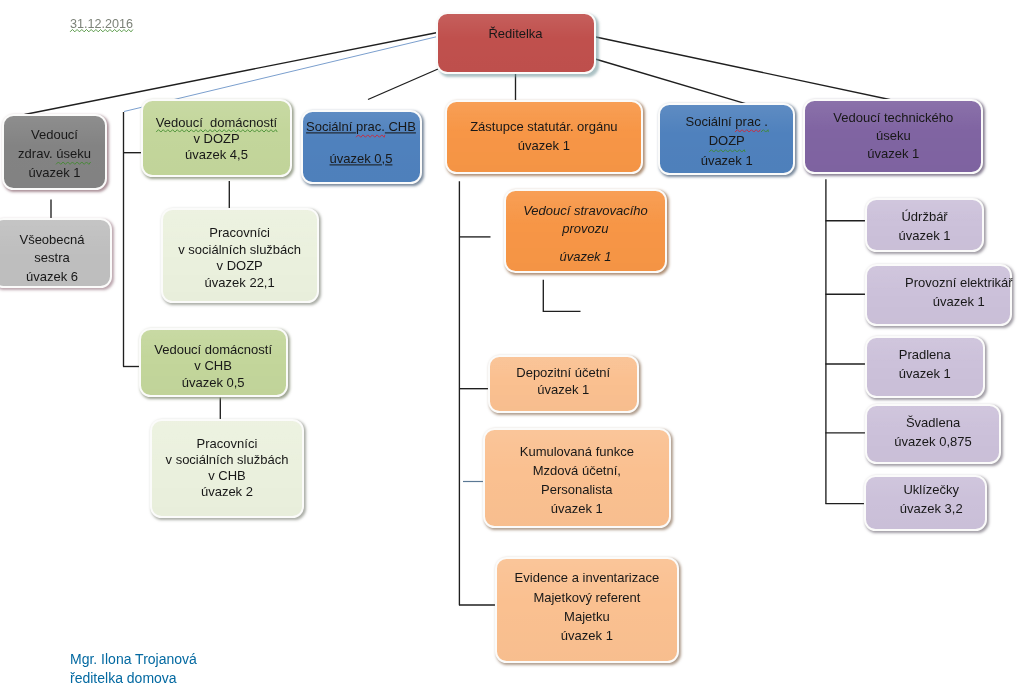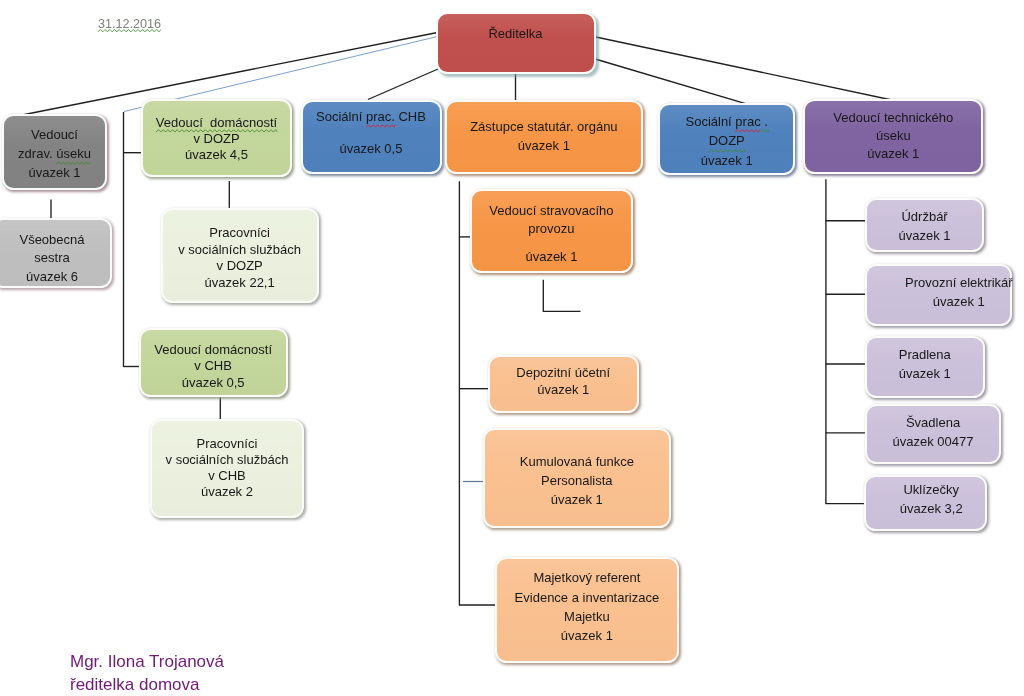--- a/index.html
+++ b/index.html
@@ -10,22 +10,22 @@
   #stage{position:relative;width:1024px;height:696px;background:#fff;}
   svg#wires{position:absolute;left:0;top:0;width:1024px;height:696px;pointer-events:none;}
   .node{position:absolute;box-sizing:border-box;display:flex;align-items:center;
         justify-content:center;text-align:center;border-radius:11.5px;
         color:#181818;font-size:13px;z-index:3;
         border:2px solid #fbfbfa;
         box-shadow:1.6px 1.6px 2.2px rgba(70,62,52,0.46);}
   .node .txt{width:100%;padding:0 4px;}
   .node .ln{display:block;line-height:inherit;white-space:pre;}
   .node .ln.blank{height:12px;line-height:12px;}
-  .date{position:absolute;color:#7c8278;font-size:12.6px;letter-spacing:0px;z-index:4;margin-left:28px;}
-  .sig{position:absolute;color:#701a75;font-size:17px;line-height:1.37;z-index:4;}
+  .date{position:absolute;color:#7c8278;font-size:12.6px;letter-spacing:0px;z-index:4;}
+  .sig{position:absolute;color:#0369a1;font-size:14px;line-height:1.37;z-index:4;}
   .sq{display:inline-block;position:relative;}
   .sq > svg.wave{position:absolute;left:0;bottom:-1.6px;width:100%;height:3.4px;
       overflow:visible;display:block;color:var(--sc);}
   .sqg{--sc:#3e8a2c;}
   .sqr{--sc:#d8212f;}
 </style>
 </head>
 <body>
 
 <div id="stage">
@@ -121,60 +121,61 @@
       </div>
     </div>
     <div class="node" style="left: 149.8px; top: 419.4px; width: 154.3px; height: 99.1px; background: linear-gradient(rgba(255, 255, 255, 0.086) 0%, rgba(255, 255, 255, 0) 42%, rgba(0, 0, 0, 0.01) 100%), rgb(235, 241, 222); box-shadow: rgba(149, 152, 144, 0.8) 1.8px 1.8px 2.8px;">
       <div class="txt" style="transform: translateY(-0.7px); line-height: 1.2333;">
         <span class="ln">Pracovníci</span>
         <span class="ln">v sociálních službách</span>
         <span class="ln">v CHB</span>
         <span class="ln">úvazek 2</span>
       </div>
     </div>
-    <div class="node" style="left: 300.5px; top: 100px; width: 141px; height: 73.7px; background: linear-gradient(rgba(255, 255, 255, 0.086) 0%, rgba(255, 255, 255, 0) 42%, rgba(0, 0, 0, 0.01) 100%), rgb(79, 129, 189); box-shadow: rgba(87, 107, 131, 0.8) 1.8px 1.8px 2.8px;">
+    <div class="node" style="left: 300.5px; top: 110px; width: 121px; height: 73.7px; background: linear-gradient(rgba(255, 255, 255, 0.086) 0%, rgba(255, 255, 255, 0) 42%, rgba(0, 0, 0, 0.01) 100%), rgb(79, 129, 189); box-shadow: rgba(87, 107, 131, 0.8) 1.8px 1.8px 2.8px; text-decoration: underline;">
       <div class="txt" style="transform: translateY(-3.6px); line-height: 1.42;">
         <span class="ln"><span>Sociální </span><span class="sq sqr">prac.<svg class="wave" viewBox="0 0 28.90625 3.4" width="28.90625">
               <path fill="none" stroke="currentColor" stroke-width="0.85" shape-rendering="geometricPrecision" d="M0 2.85 L2.35 0.5 L4.70 2.85 L7.05 0.5 L9.40 2.85 L11.75 0.5 L14.10 2.85 L16.45 0.5 L18.80 2.85 L21.15 0.5 L23.50 2.85 L25.85 0.5 L28.20 2.85 L28.91 0.5"></path>
             </svg></span><span> CHB</span></span>
         <span class="ln blank" style="height: 13.44px; line-height: 13.44px;"></span>
         <span class="ln">úvazek 0,5</span>
       </div>
     </div>
     <div class="node" style="left: 444.6px; top: 100.3px; width: 198.6px; height: 73.6px; background: linear-gradient(rgba(255, 255, 255, 0.086) 0%, rgba(255, 255, 255, 0) 42%, rgba(0, 0, 0, 0.01) 100%), rgb(247, 150, 70); box-shadow: rgba(154, 115, 83, 0.8) 1.8px 1.8px 2.8px;">
       <div class="txt" style="transform: translateY(-0.8px); line-height: 1.4846;">
         <span class="ln">Zástupce statutár. orgánu</span>
         <span class="ln">úvazek 1</span>
       </div>
     </div>
-    <div class="node" style="left: 470px; top: 188.7px; width: 162.9px; height: 84.4px; background: linear-gradient(rgba(255, 255, 255, 0.086) 0%, rgba(255, 255, 255, 0) 42%, rgba(0, 0, 0, 0.01) 100%), rgb(247, 150, 70); box-shadow: rgba(154, 115, 83, 0.8) 1.8px 1.8px 2.8px;">
+    <div class="node" style="left: 504px; top: 188.7px; width: 162.9px; height: 84.4px; background: linear-gradient(rgba(255, 255, 255, 0.086) 0%, rgba(255, 255, 255, 0) 42%, rgba(0, 0, 0, 0.01) 100%), rgb(247, 150, 70); box-shadow: rgba(154, 115, 83, 0.8) 1.8px 1.8px 2.8px; font-style: italic;">
       <div class="txt" style="transform: translateY(3px); line-height: 1.3538;">
         <span class="ln">Vedoucí stravovacího</span>
         <span class="ln">provozu</span>
         <span class="ln blank" style="height: 10.3px; line-height: 10.3px;"></span>
         <span class="ln">úvazek 1</span>
       </div>
     </div>
     <div class="node" style="left: 487.5px; top: 355px; width: 151.5px; height: 58.2px; background: linear-gradient(rgba(255, 255, 255, 0.086) 0%, rgba(255, 255, 255, 0) 42%, rgba(0, 0, 0, 0.01) 100%), rgb(250, 192, 144); box-shadow: rgba(155, 132, 113, 0.8) 1.8px 1.8px 2.8px;">
       <div class="txt" style="transform: translateY(-3.5px); line-height: 1.3154;">
         <span class="ln">Depozitní účetní</span>
         <span class="ln">úvazek 1</span>
       </div>
     </div>
     <div class="node" style="left: 483px; top: 428.3px; width: 187.7px; height: 100px; background: linear-gradient(rgba(255, 255, 255, 0.086) 0%, rgba(255, 255, 255, 0) 42%, rgba(0, 0, 0, 0.01) 100%), rgb(250, 192, 144); box-shadow: rgba(155, 132, 113, 0.8) 1.8px 1.8px 2.8px;">
       <div class="txt" style="transform: translateY(3.1px); line-height: 1.459;">
         <span class="ln">Kumulovaná funkce</span>
+        <span class="ln">Mzdová účetní,</span>
         <span class="ln">Personalista</span>
         <span class="ln">úvazek 1</span>
       </div>
     </div>
     <div class="node" style="left: 495.2px; top: 557px; width: 183.4px; height: 105.6px; background: linear-gradient(rgba(255, 255, 255, 0.086) 0%, rgba(255, 255, 255, 0) 42%, rgba(0, 0, 0, 0.01) 100%), rgb(250, 192, 144); box-shadow: rgba(155, 132, 113, 0.8) 1.8px 1.8px 2.8px;">
       <div class="txt" style="transform: translateY(-2.9px); line-height: 1.4821;">
+        <span class="ln">Evidence a inventarizace</span>
         <span class="ln">Majetkový referent</span>
-        <span class="ln">Evidence a inventarizace</span>
         <span class="ln">Majetku</span>
         <span class="ln">úvazek 1</span>
       </div>
     </div>
     <div class="node" style="left: 658.2px; top: 103.1px; width: 137px; height: 71.6px; background: linear-gradient(rgba(255, 255, 255, 0.086) 0%, rgba(255, 255, 255, 0) 42%, rgba(0, 0, 0, 0.01) 100%), rgb(79, 129, 189); box-shadow: rgba(87, 107, 131, 0.8) 1.8px 1.8px 2.8px;">
       <div class="txt" style="transform: translateY(2.2px); line-height: 1.4846;">
         <span class="ln"><span>Sociální </span><span class="sq sqr">prac<svg class="wave" viewBox="0 0 25.296875 3.4" width="25.296875">
               <path fill="none" stroke="currentColor" stroke-width="0.85" shape-rendering="geometricPrecision" d="M0 2.85 L2.35 0.5 L4.70 2.85 L7.05 0.5 L9.40 2.85 L11.75 0.5 L14.10 2.85 L16.45 0.5 L18.80 2.85 L21.15 0.5 L23.50 2.85 L25.30 0.5"></path>
             </svg></span><span class="sq sqg"> .<svg class="wave" viewBox="0 0 7.234375 3.4" width="7.234375">
               <path fill="none" stroke="currentColor" stroke-width="0.85" shape-rendering="geometricPrecision" d="M0 2.85 L2.35 0.5 L4.70 2.85 L7.05 0.5 L7.23 2.85"></path>
@@ -206,21 +207,21 @@
     </div>
     <div class="node" style="left: 864.6px; top: 336.3px; width: 120.3px; height: 61.3px; background: linear-gradient(rgba(255, 255, 255, 0.086) 0%, rgba(255, 255, 255, 0) 42%, rgba(0, 0, 0, 0.01) 100%), rgb(204, 193, 218); box-shadow: rgba(137, 132, 142, 0.8) 1.8px 1.8px 2.8px;">
       <div class="txt" style="transform: translateY(-2px); line-height: 1.4615;">
         <span class="ln">Pradlena</span>
         <span class="ln">úvazek 1</span>
       </div>
     </div>
     <div class="node" style="left: 864.6px; top: 403.8px; width: 136.9px; height: 60.5px; background: linear-gradient(rgba(255, 255, 255, 0.086) 0%, rgba(255, 255, 255, 0) 42%, rgba(0, 0, 0, 0.01) 100%), rgb(204, 193, 218); box-shadow: rgba(137, 132, 142, 0.8) 1.8px 1.8px 2.8px;">
       <div class="txt" style="transform: translateY(-1px); line-height: 1.4615;">
         <span class="ln">Švadlena</span>
-        <span class="ln">úvazek 00477</span>
+        <span class="ln">úvazek 0,875</span>
       </div>
     </div>
     <div class="node" style="left: 863.8px; top: 475px; width: 122.8px; height: 56px; background: linear-gradient(rgba(255, 255, 255, 0.086) 0%, rgba(255, 255, 255, 0) 42%, rgba(0, 0, 0, 0.01) 100%), rgb(204, 193, 218); box-shadow: rgba(137, 132, 142, 0.8) 1.8px 1.8px 2.8px;">
       <div class="txt" style="transform: translateY(-3px); line-height: 1.4615; padding-left: 16px;">
         <span class="ln">Uklízečky</span>
         <span class="ln">úvazek 3,2</span>
       </div>
     </div>
   </div>
 

